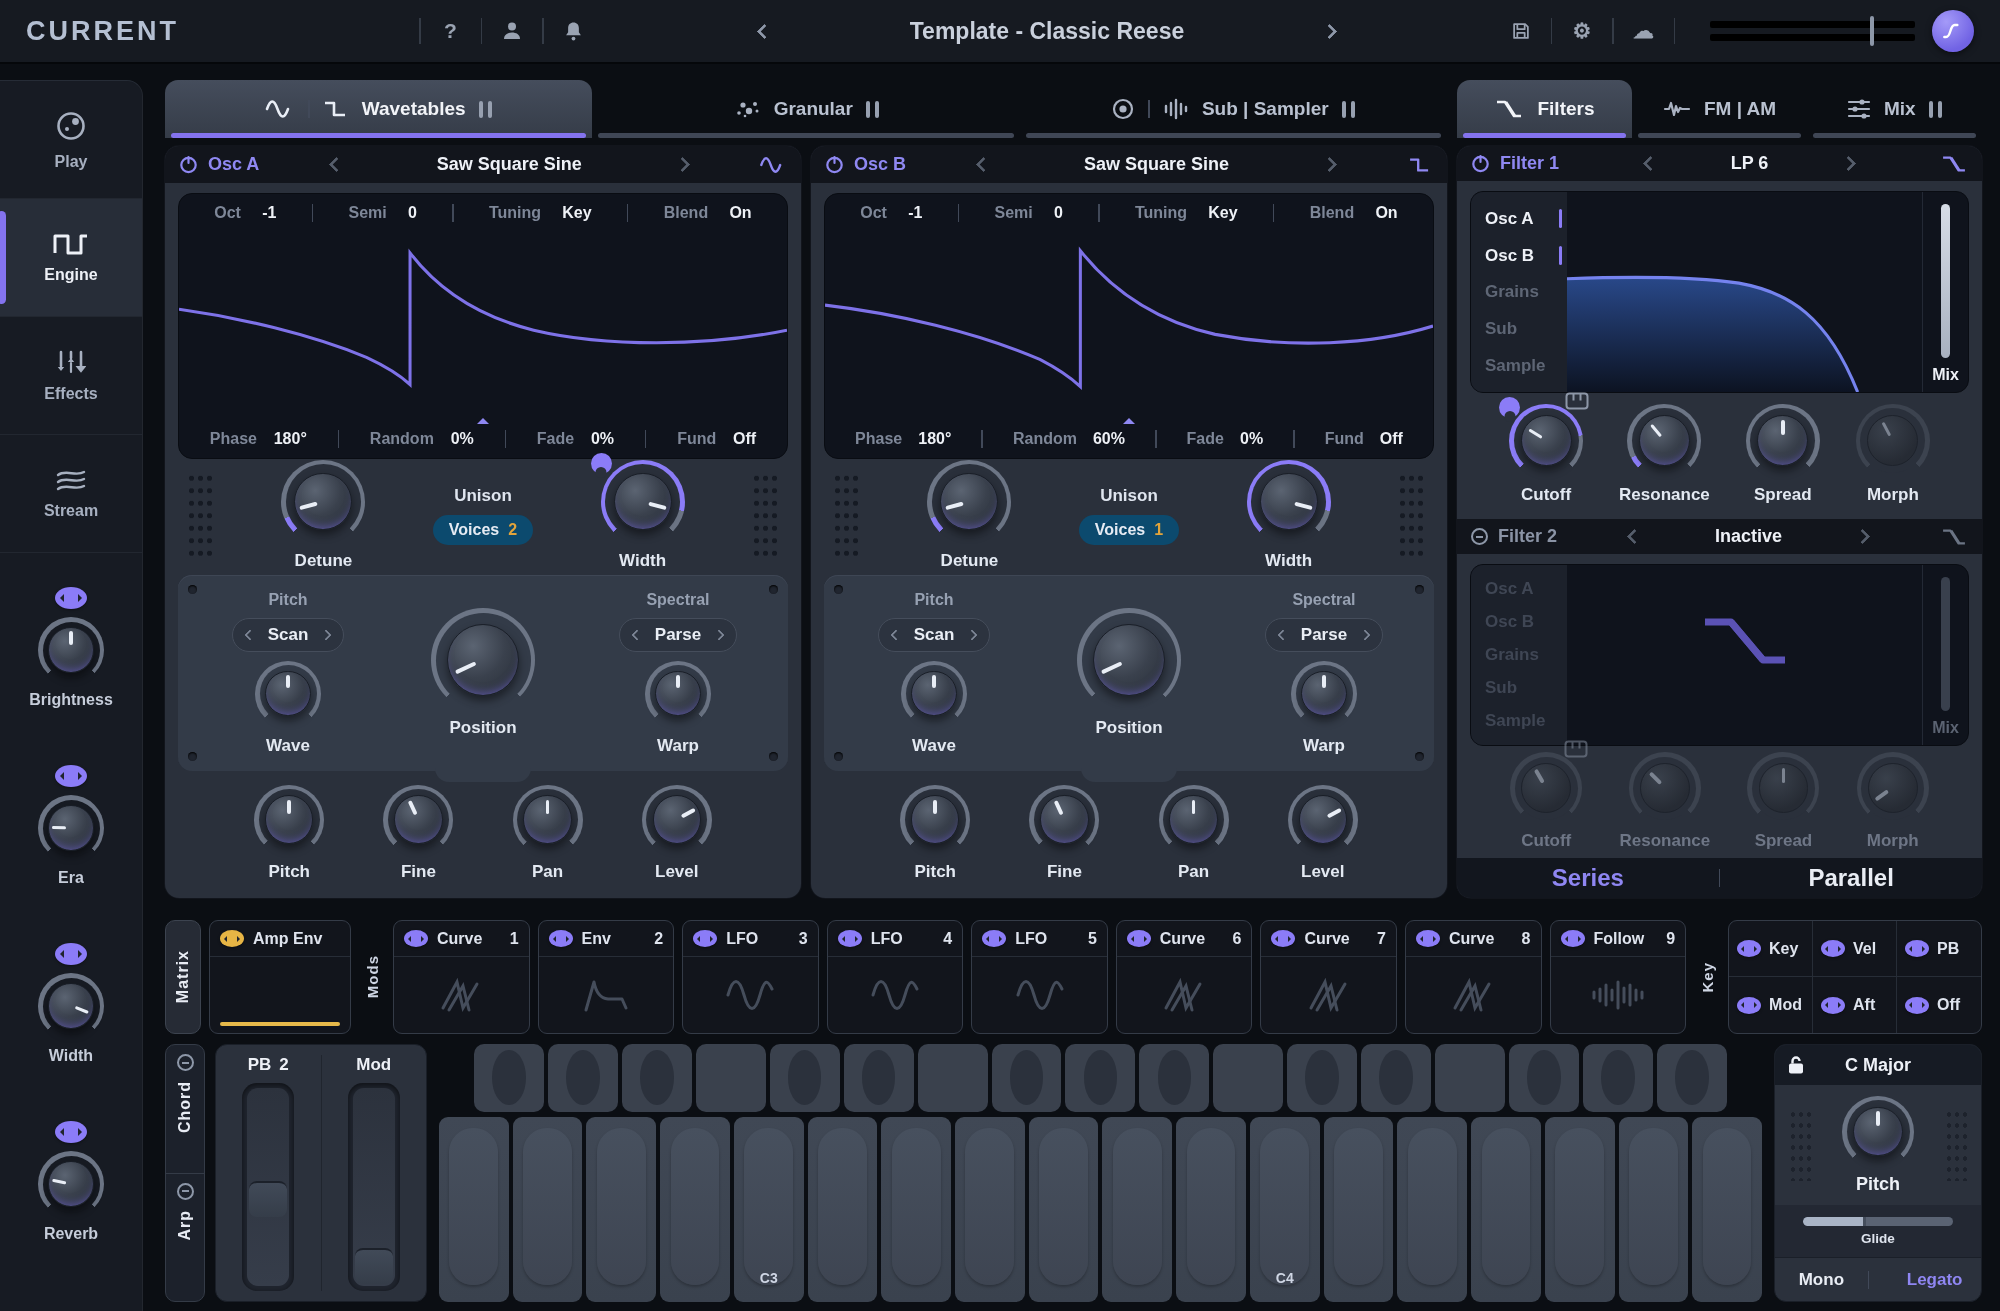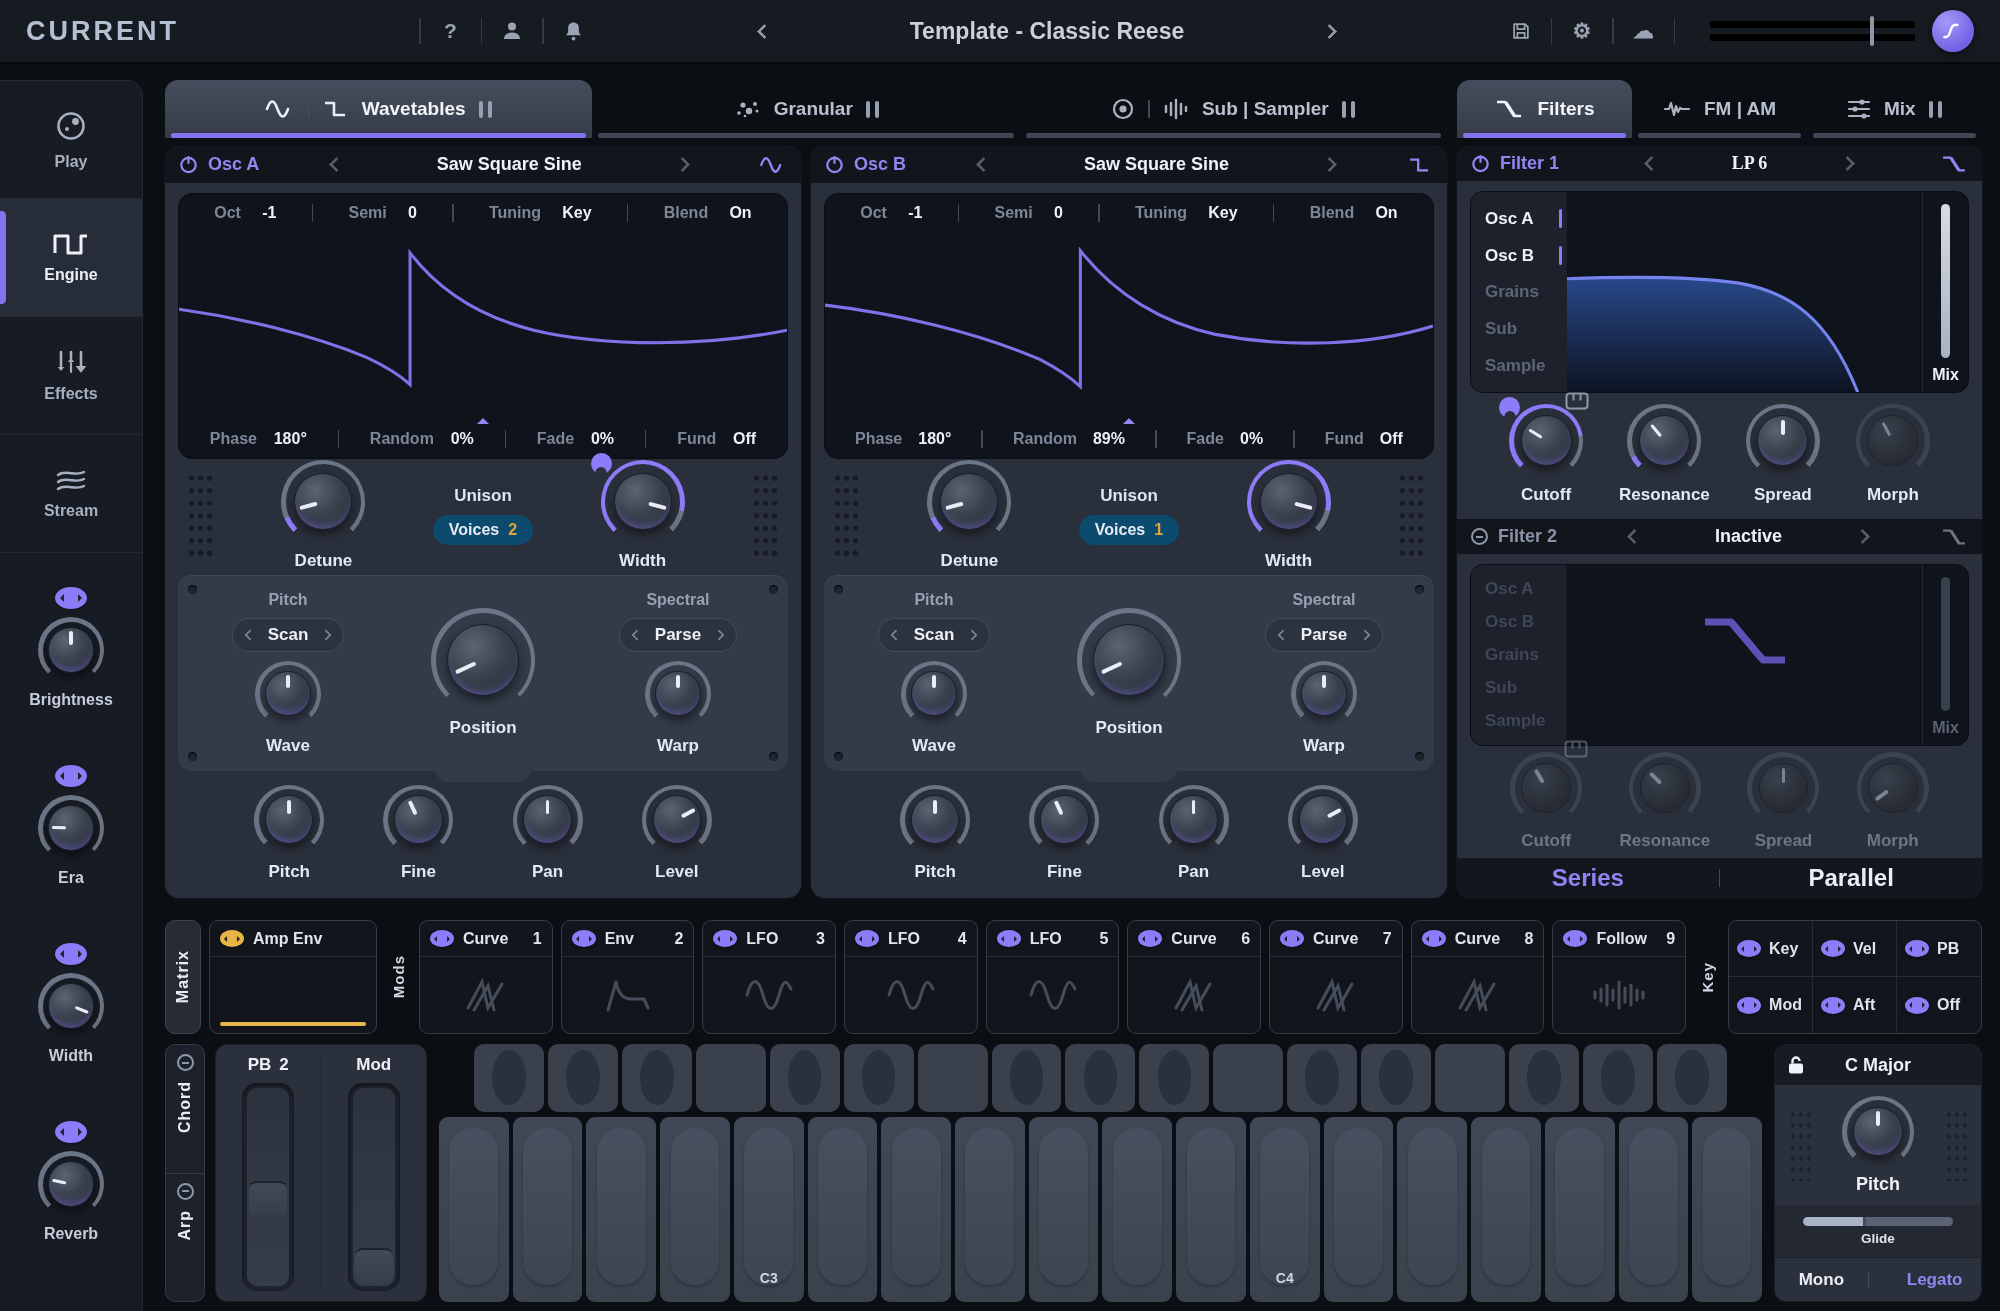--- a/index.html
+++ b/index.html
@@ -136,21 +136,21 @@
   .routing .ser{color:#8f86f2;} .routing .par{color:#e9edf4;}
   .f2glyph{position:absolute;left:50%;top:42%;transform:translate(-50%,-50%);}
 
   
   .mrow{display:flex;gap:8px;margin-top:22px;height:114px;align-items:stretch;}
   .vtab{width:36px;border:1px solid #3c434f;border-radius:10px;background:#262b35;display:flex;align-items:center;justify-content:center;}
   .vtxt{writing-mode:vertical-rl;transform:rotate(180deg);font-size:16px;font-weight:700;color:#e8ecf4;letter-spacing:1px;}
   .vlab{width:26px;display:flex;align-items:center;justify-content:center;}
   .vlab .vtxt{color:#cfd6e4;font-size:15px;}
   .mcell{flex:1;background:#12151c;border:1px solid #343b47;border-radius:9px;display:flex;flex-direction:column;overflow:hidden;}
-  .mcell.amp{flex:none;width:168px;}
+  .mcell.amp{flex:none;width:142px;}
   .mhead{height:36px;display:flex;align-items:center;gap:9px;padding:0 10px;border-bottom:1px solid #272d37;}
   .mname{font-size:16px;font-weight:700;color:#dfe4ee;}
   .mnum{margin-left:auto;font-size:16px;font-weight:700;color:#dfe4ee;}
   .mbody{flex:1;display:flex;align-items:center;justify-content:center;position:relative;}
   .ampline{position:absolute;left:10px;right:10px;bottom:7px;height:4.5px;border-radius:3px;background:#e7b94a;}
   .kgrid{width:254px;background:#12151c;border:1px solid #343b47;border-radius:9px;display:grid;grid-template-columns:1fr 1fr 1fr;grid-template-rows:1fr 1fr;}
   .kcell{display:flex;align-items:center;gap:8px;padding:0 8px;border-right:1px solid #272d37;border-bottom:1px solid #272d37;}
   .kcell:nth-child(3n){border-right:none;} .kcell:nth-child(n+4){border-bottom:none;}
   .kcell .mname{font-size:16px;}
 
@@ -594,21 +594,21 @@
           </div>
           <svg class="wave" viewBox="0 0 600 180" preserveAspectRatio="none">
             <path d="M0,70 C70,78 150,96 212,122 C228,130 242,139 252,148 L252,18 C285,58 330,86 385,98 C460,112 540,108 600,90" fill="none" stroke="#7e72e8" stroke-width="3"></path>
           </svg>
           <span class="wavemark"></span>
           <div class="prow">
             <span class="pk">Phase</span>
               <span class="pv">180°</span>
             <span class="vd"></span>
             <span class="pk">Random</span>
-              <span class="pv">89%</span>
+              <span class="pv">60%</span>
             <span class="vd"></span>
             <span class="pk">Fade</span>
               <span class="pv">0%</span>
             <span class="vd"></span>
             <span class="pk">Fund</span>
               <span class="pv">Off</span>
           </div>
         </div>
 
         <div class="unirow">
@@ -719,21 +719,21 @@
         </div>
       </section>
 
       <section class="card fcard">
         <div class="chead">
           <svg width="19" height="19" viewBox="0 0 19 19" fill="none" stroke="#8f88f2" stroke-width="2.2" stroke-linecap="round">
               <circle cx="9.5" cy="10" r="7.2"></circle>
               <path d="M9.5 2v6"></path>
             </svg>
           <span class="ctitle">Filter 1</span>
-          <div class="sel" style="gap:75px;font-family:Liberation Serif, serif;">
+          <div class="sel" style="gap:75px;">
             <span class="ch l dim"></span>
             <span class="sval">LP 6</span>
             <span class="ch r dim"></span>
           </div>
           <svg width="28" height="20" viewBox="0 0 30 22" fill="none" stroke="#8f88f2" stroke-width="2.6" stroke-linejoin="round">
               <path d="M3 4h8l9 14h7"></path>
               <path d="M12 4l9 14"></path>
             </svg>
         </div>
 

